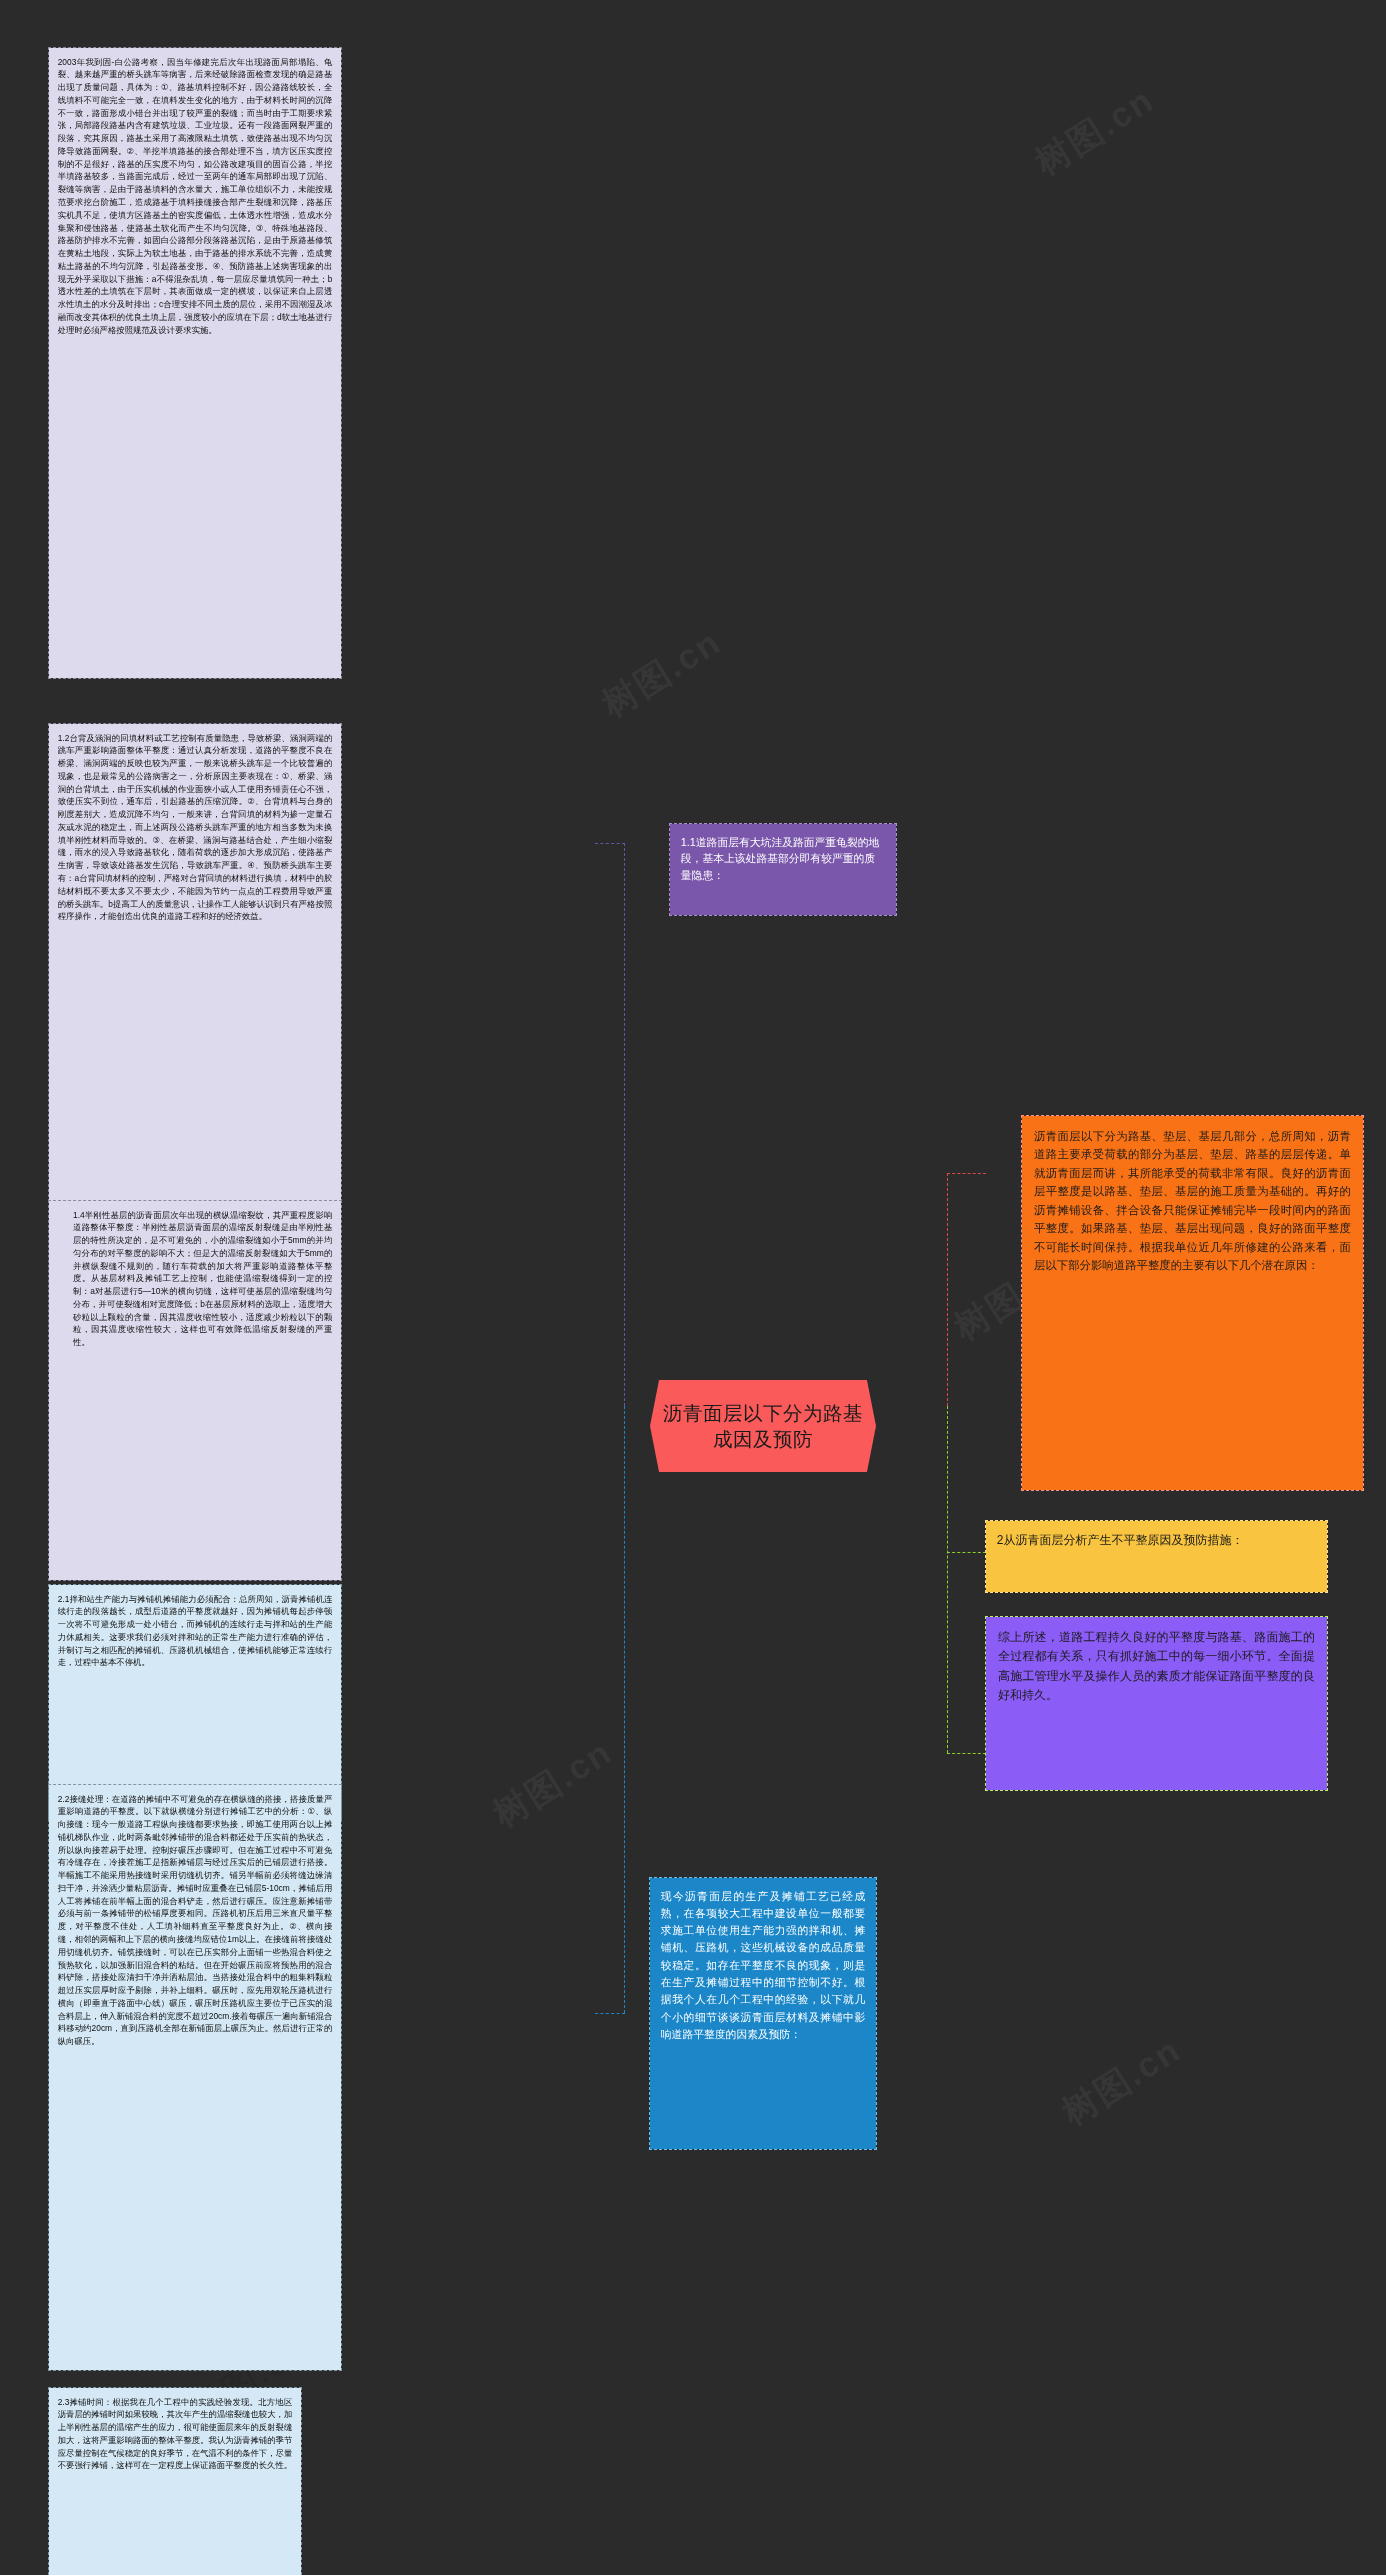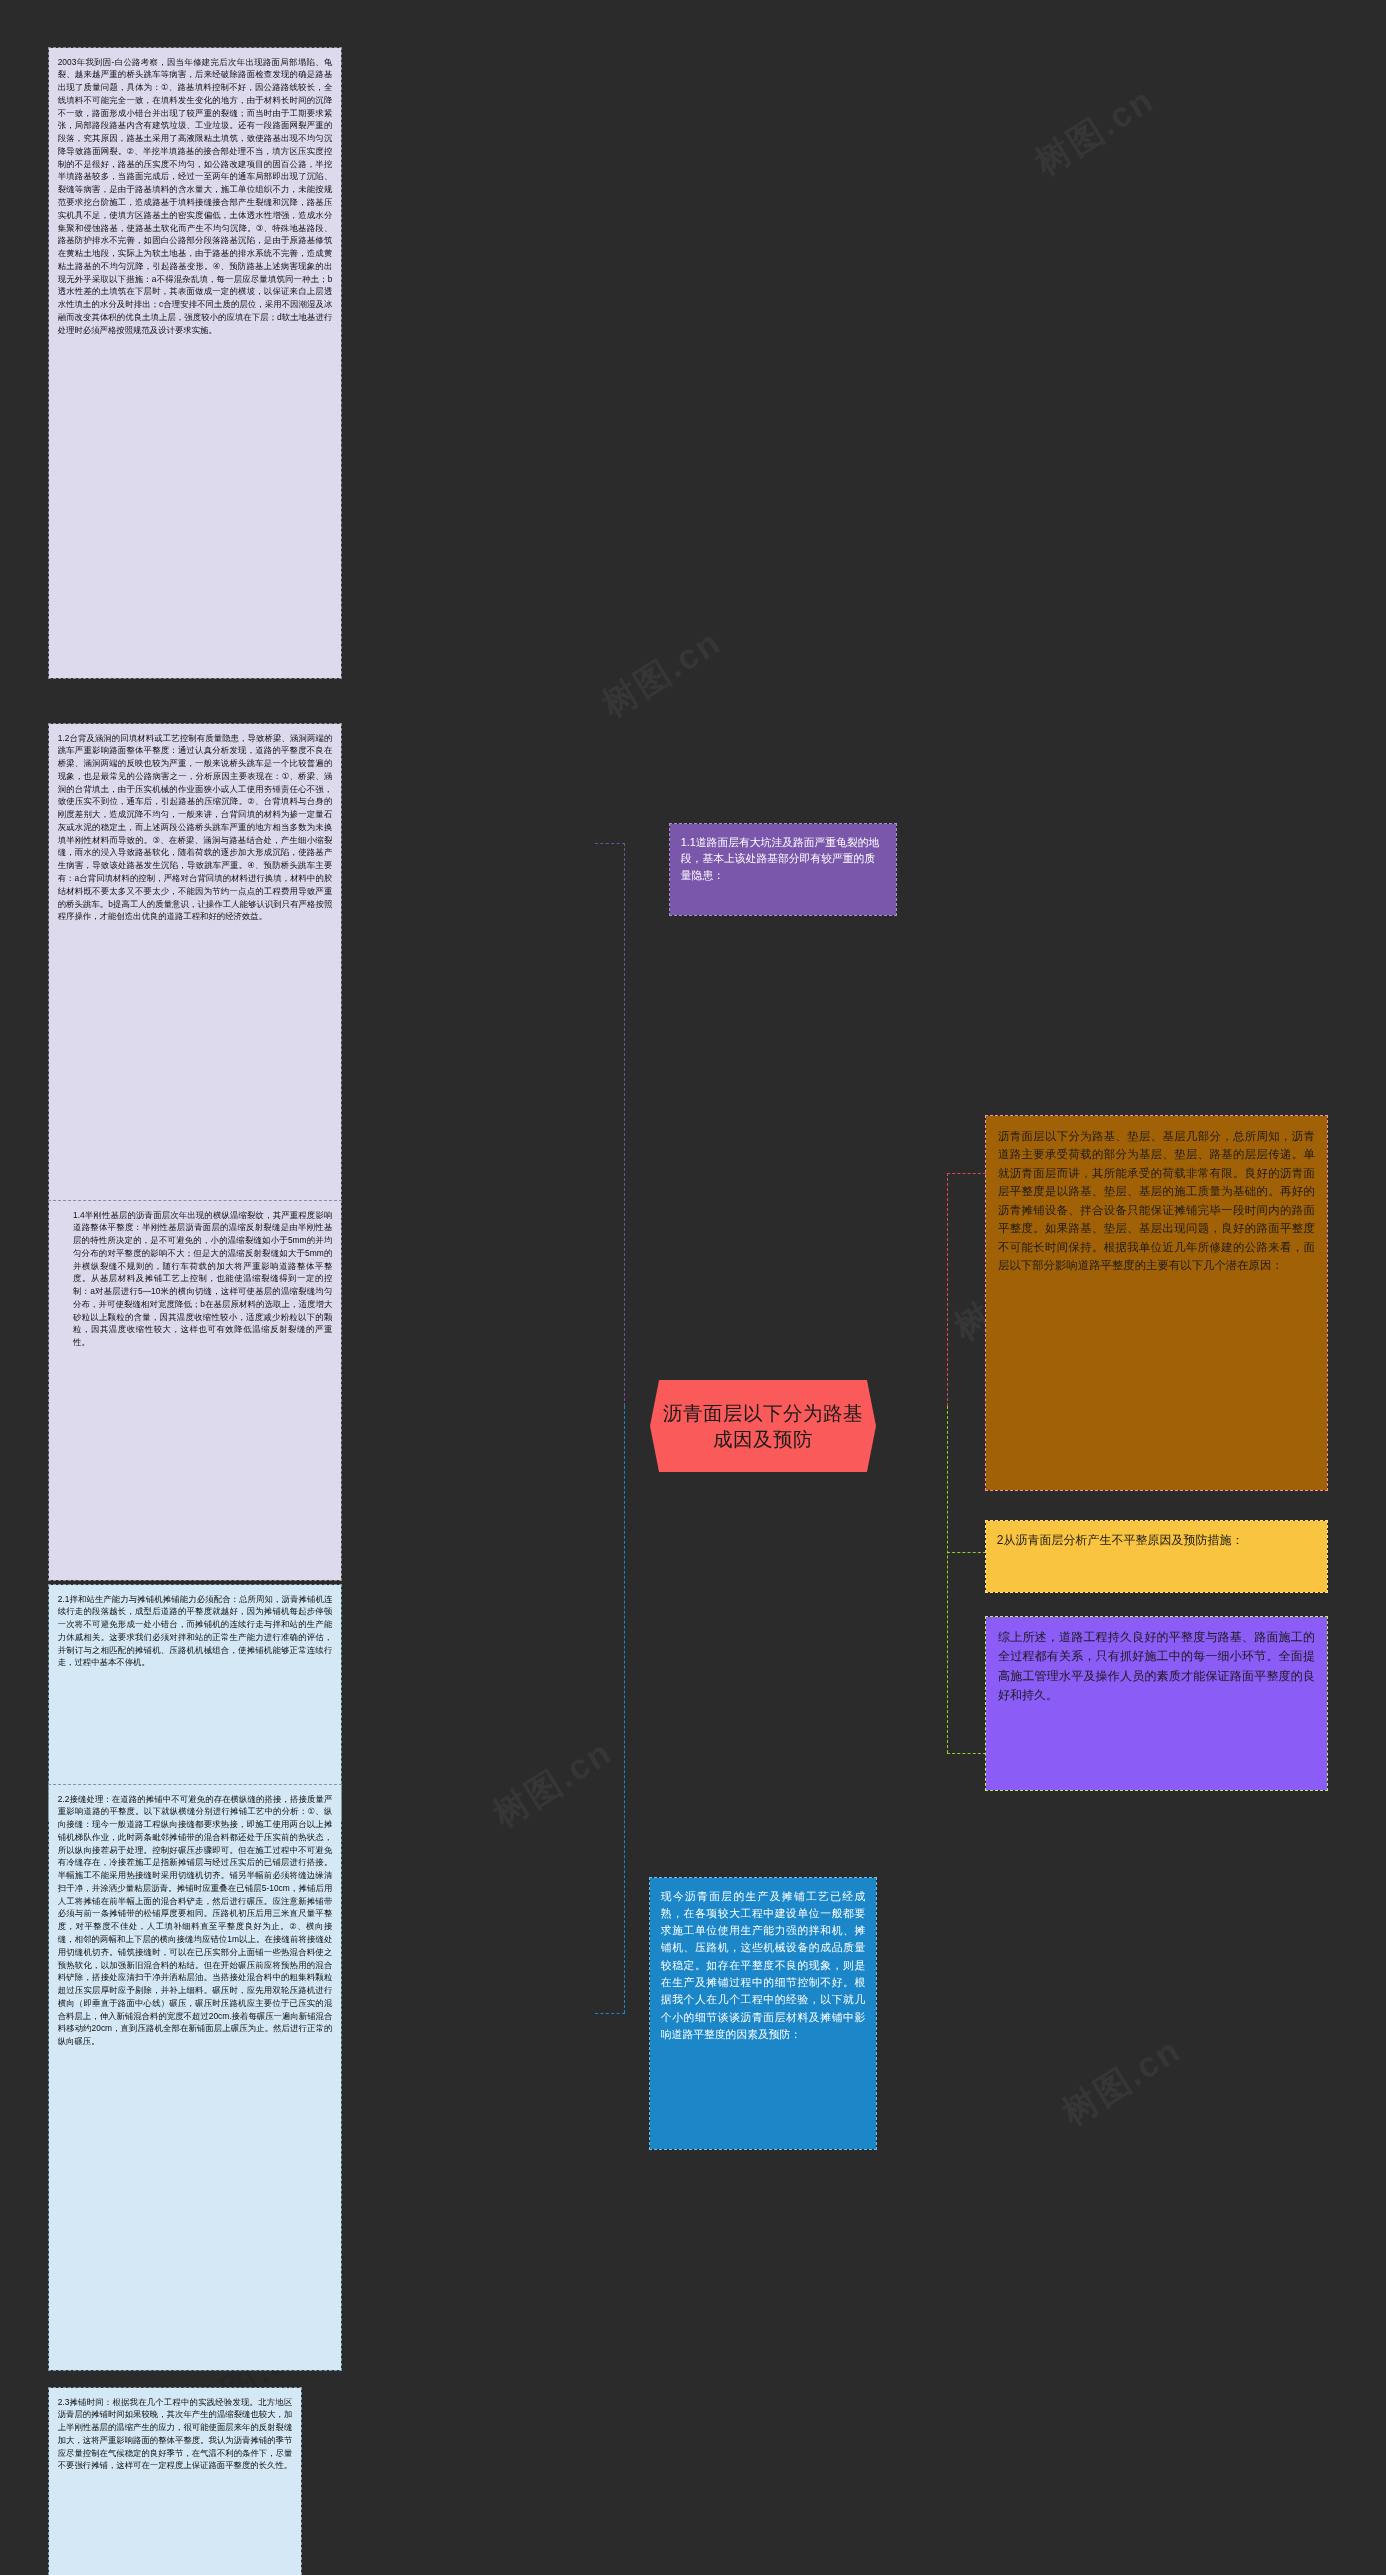--- a/index.html
+++ b/index.html
@@ -57,26 +57,27 @@
     background:#1b87c9;
     color:#ffffff;
     font-size:10.8px;
     line-height:1.6;
     outline:1.1px dashed #6fc0ec;
     padding:9.7px 10.8px;
   }
 
   
   .red{
-    background:#a16207;
+    background:#f97316;
     color:#1a1a1a;
     font-size:11.4px;
     line-height:1.62;
     outline:1.1px dashed #ff9191;
     padding:10.8px 12px;
+    margin-left:36px;
   }
 
   
   .yellow{
     background:#f9c43f;
     color:#1a1a1a;
     font-size:12px;
     line-height:1.55;
     outline:1.1px dashed #ffe08a;
     padding:9.7px 10.8px;

